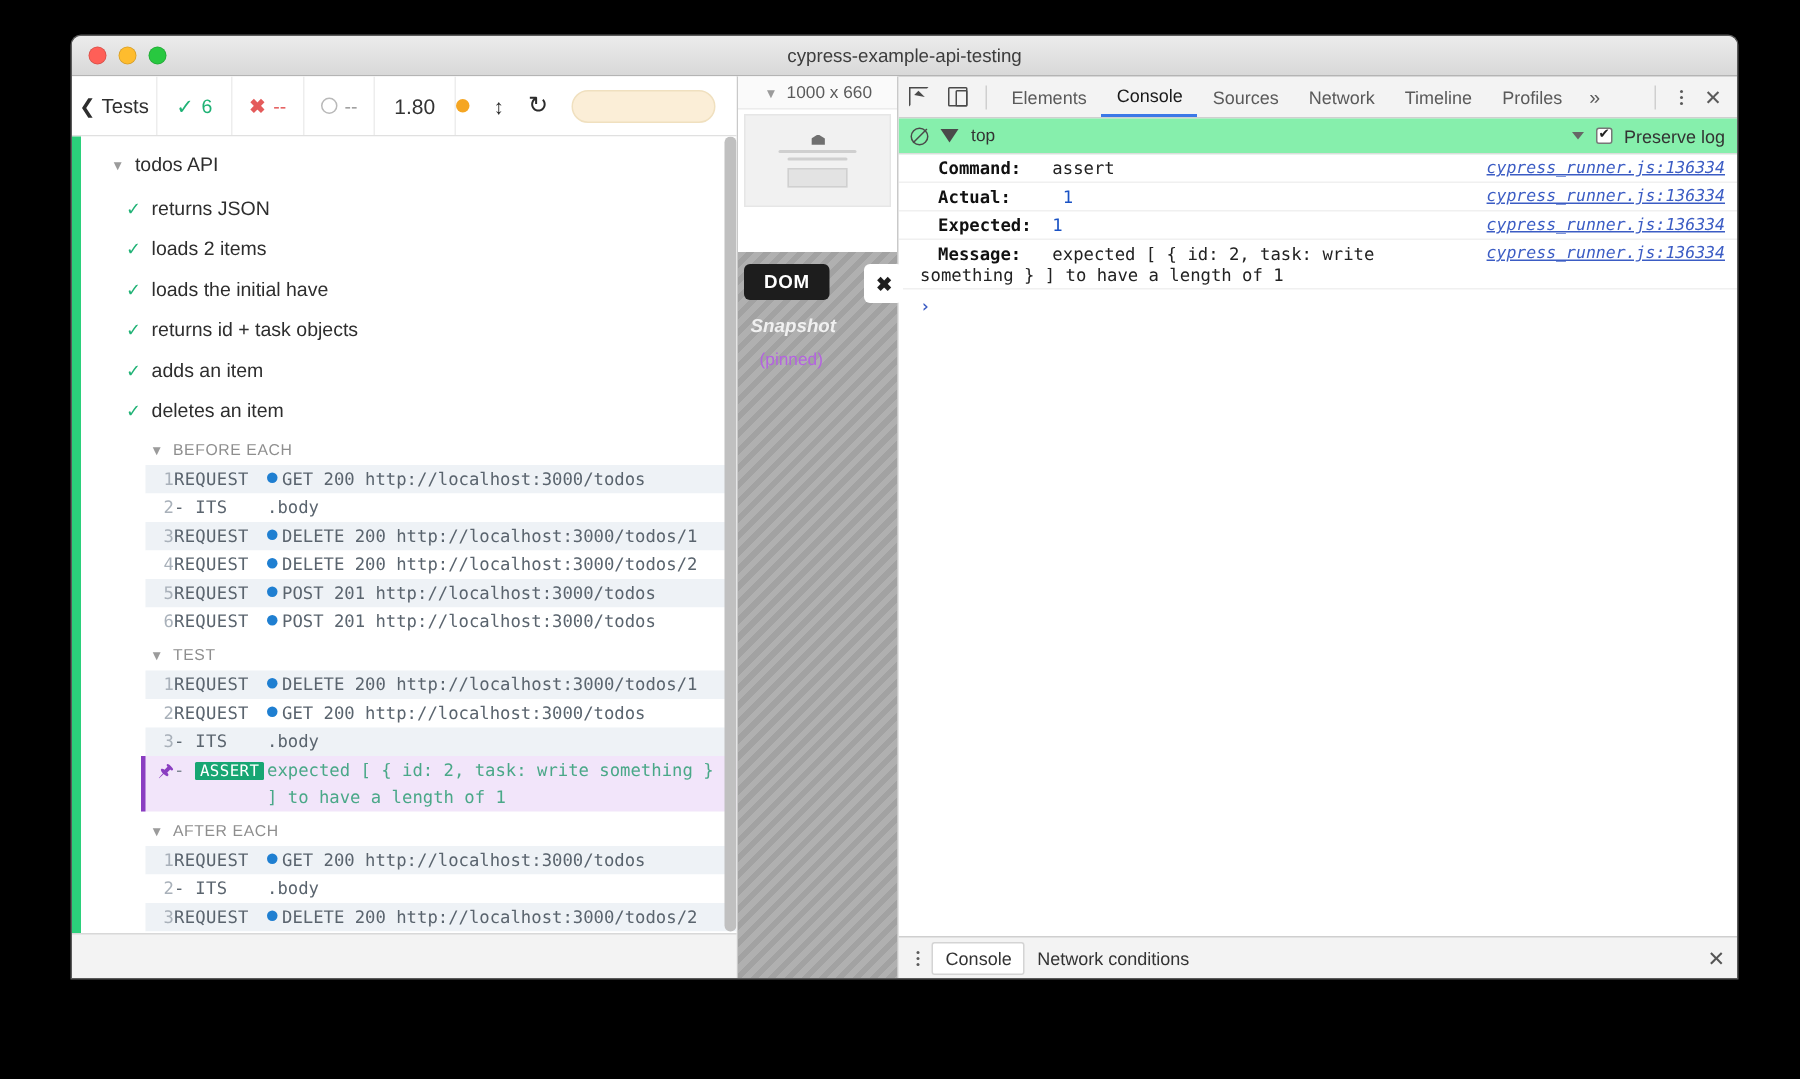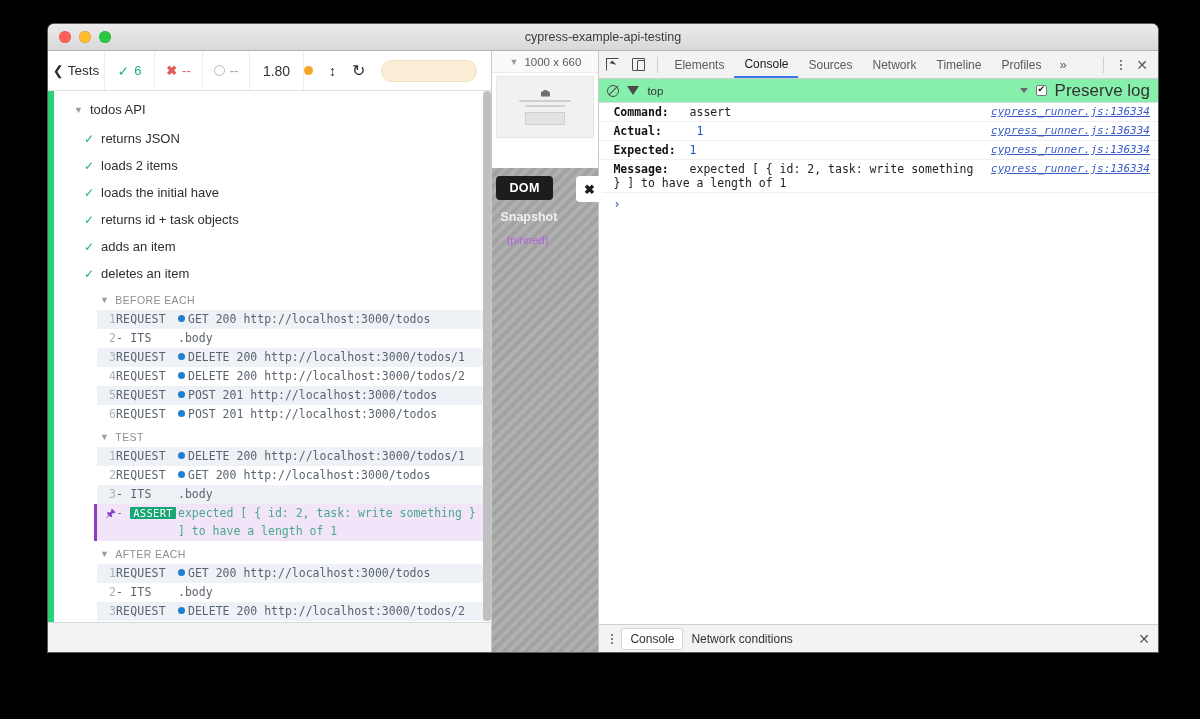--- a/index.html
+++ b/index.html
@@ -123,21 +123,21 @@
   .white-gap { height: 30px; background:#fff; }
   .hatch { flex:1 1 auto; position:relative;
            background: repeating-linear-gradient(135deg,#b0b0b0 0 4px,#a2a2a2 4px 8px); }
   .dom-tag { position:absolute; top:8px; left:4px; background:#1d1d1d; color:#fff;
              font-size:12.5px; font-weight:700; padding:5px 13px; border-radius:4px;
              letter-spacing:.4px; }
   .dom-close { position:absolute; top:8px; right:-4px; background:#fff; color:#1d1d1d;
                font-size:13px; font-weight:700; width:26px; height:26px;
                border-radius:4px; display:flex;align-items:center;justify-content:center;}
   .snap-word { position:absolute; top:42px; left:8px; color:#f0f0f0;
-               font-size:12.5px; font-weight:700; }
+               font-size:12.5px; font-weight:700;font-style:italic; }
   .pinned-word { position:absolute; top:66px; left:14px; color:#b463e0; font-size:11.5px; }
 
   
   .devtools { flex:1 1 auto; display:flex; flex-direction:column;
               background:#fff; min-width:0; }
   .dt-top { height: 28px; display:flex; align-items:center; gap:0;
             border-bottom:1px solid #cfcfcf; background:#f3f3f3; flex:0 0 28px; }
   .dt-icon-btn { width:26px; height:26px; display:flex; align-items:center;
                  justify-content:center; cursor:pointer; }
   .ic-inspect, .ic-device { width:13px; height:13px; position:relative; }
@@ -168,31 +168,31 @@
   .ic-ban:after{content:'';position:absolute;left:-1px;top:4px;width:13px;height:1.4px;
       background:#4a4a4a;transform:rotate(-45deg);}
   .ic-funnel { width:0;height:0;border-left:6px solid transparent;border-right:6px solid transparent;
                border-top:9px solid #4a4a4a; position:relative;}
   .ctx-sel { font-size:11.5px; color:#333; }
   .tri { width:0;height:0;border-left:4px solid transparent;border-right:4px solid transparent;
          border-top:5px solid #666; margin-left:auto;}
   .chk { width:11px;height:11px;border:1px solid #777; background:#fff; position:relative;
          border-radius:2px;}
   .chk:after{content:'✔';position:absolute;left:1px;top:-2px;font-size:9px;color:#222;}
-  .preserve { font-size:17px; color:#333; }
+  .preserve { font-size:12px; color:#333; }
 
   .console-body { flex:1 1 auto; overflow:hidden; background:#fff; font-family:"DejaVu Sans Mono", monospace;
                   font-size:11.5px; }
   .c-row { display:flex; padding:2px 8px 2px 14px; border-bottom:1px solid #f0f0f0;
            align-items:flex-start; }
   .c-main { flex:1 1 auto; padding-right:10px; color:#222; }
   .c-src { flex:0 0 auto; color:#3b5cc4; text-decoration:underline; font-style:italic;
            font-size:11px; white-space:nowrap; cursor:pointer;}
   .c-cleared { color:#777; font-style:italic; }
-  .c-key { font-weight:700; color:#111; display:inline-block; }
+  .c-key { font-weight:700; color:#111; display:inline-block;margin-left:12px; }
   .c-val-num { color:#1a52c4; }
   .c-prompt { padding:4px 14px; color:#3b5cc4; font-weight:700; }
 
   .dt-bottom { height:28px; display:flex; align-items:center; gap:0;
                border-top:1px solid #cfcfcf; background:#f3f3f3; flex:0 0 28px; padding-left:4px;}
   .db-tab { font-size:12px; color:#333; padding:3px 8px; }
   .db-tab.active { background:#fff; border:1px solid #d4d4d4; border-radius:2px;}
   .db-x { margin-left:auto; padding-right:8px; font-size:14px; color:#555; cursor:pointer;}
 </style>
 </head>

